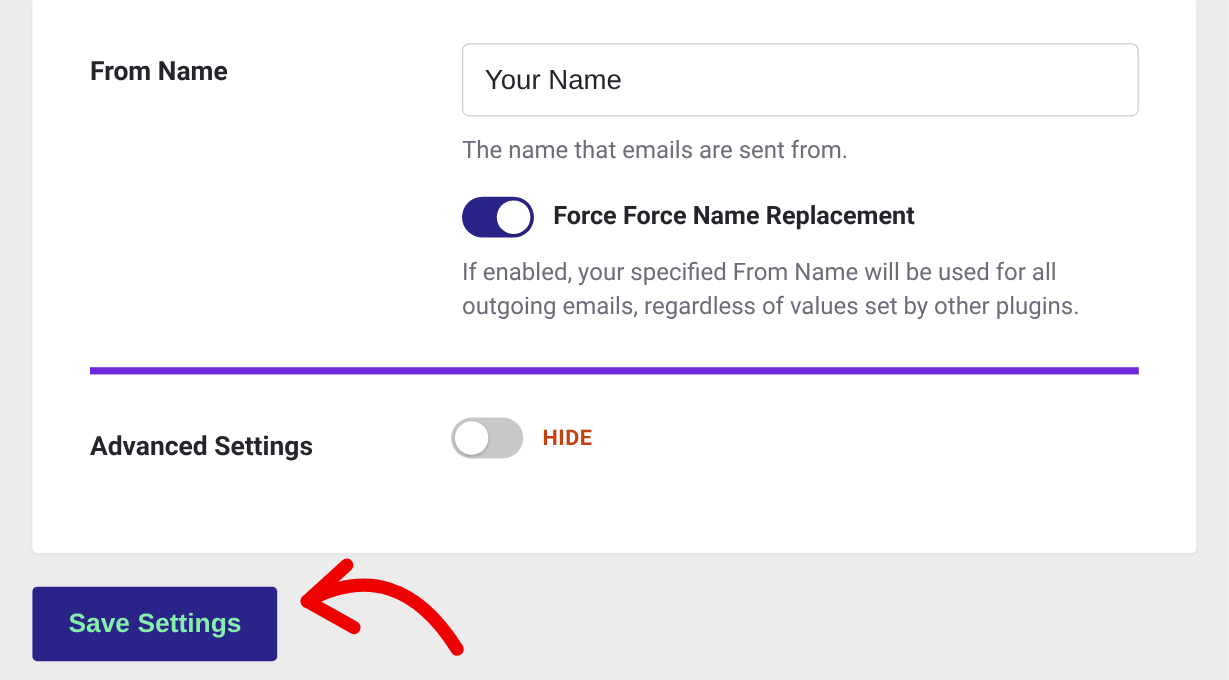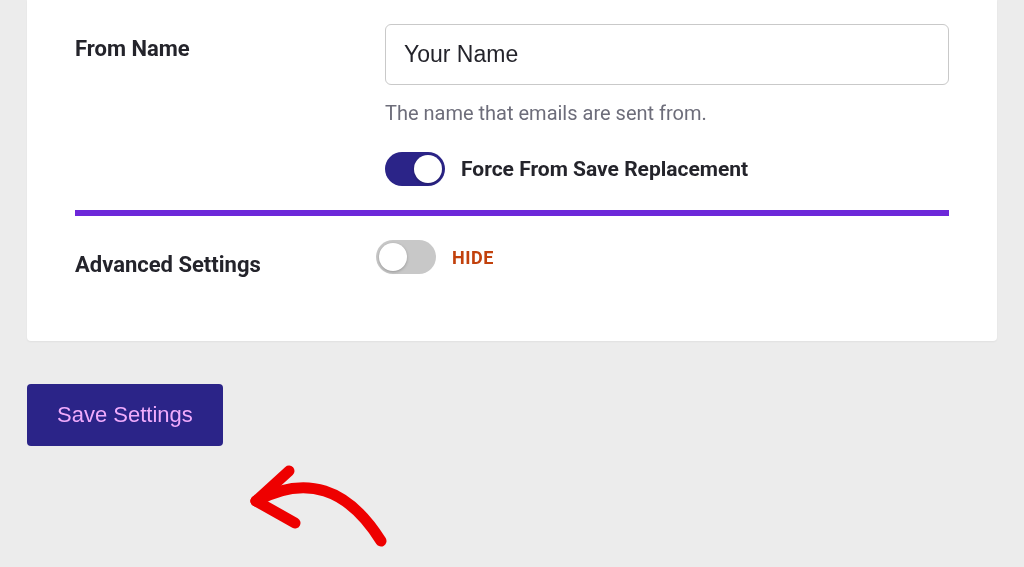--- a/index.html
+++ b/index.html
@@ -16,21 +16,21 @@
     margin: 0 27px;
     padding: 0 48px 40px 48px;
     border-bottom-left-radius: 4px;
     border-bottom-right-radius: 4px;
     box-shadow: 0 1px 2px rgba(0,0,0,0.05);
   }
   .row {
     display: flex;
     align-items: flex-start;
     gap: 20px;
-    padding: 24px 0;
+    padding: 36px 0;
   }
   .row + .row {
     border-top: 6px solid #6d28d9;
     gap: 11px;
   }
   .row-label {
     width: 290px;
     flex-shrink: 0;
     font-size: 22px;
     font-weight: 700;
@@ -89,26 +89,26 @@
     font-weight: 700;
     color: #24242b;
   }
   .toggle-label.muted {
     font-size: 18px;
     font-weight: 700;
     color: #c2410c;
     letter-spacing: 0.5px;
   }
   .save-btn {
-    margin: 43px 0 0 27px;
+    margin: 28px 0 0 27px;
     display: inline-block;
     background: #2b2488;
-    color: #f0abfc;
+    color: #86efac;
     font-size: 22px;
-    font-weight: 400;
+    font-weight: 700;
     border: none;
     padding: 18px 30px;
     border-radius: 4px;
     cursor: pointer;
   }
   .arrow-annotation {
     position: absolute;
     left: 241px;
     top: 451px;
     pointer-events: none;
@@ -124,22 +124,23 @@
   <div class="row">
     <div class="row-label">From Name</div>
     <div class="row-content">
       <input type="text" class="input-text" value="Your Name" style="">
       <div class="helper">The name that emails are sent from.</div>
       <div class="helper-block">
         <div class="toggle-line">
           <div class="toggle on">
             <div class="knob"></div>
           </div>
-          <div class="toggle-label">Force From Save Replacement</div>
+          <div class="toggle-label">Force Force Name Replacement</div>
         </div>
+        <div class="helper">If enabled, your specified From Name will be used for all outgoing emails, regardless of values set by other plugins.</div>
       </div>
     </div>
   </div>
 
   <div class="row">
     <div class="row-label">Advanced Settings</div>
     <div class="row-content">
       <div class="toggle-line">
         <div class="toggle off">
           <div class="knob"></div>

